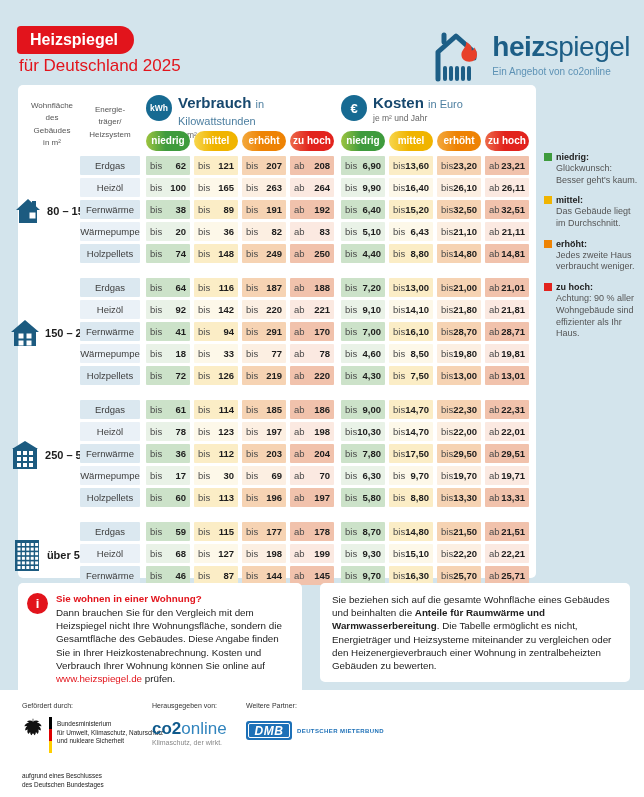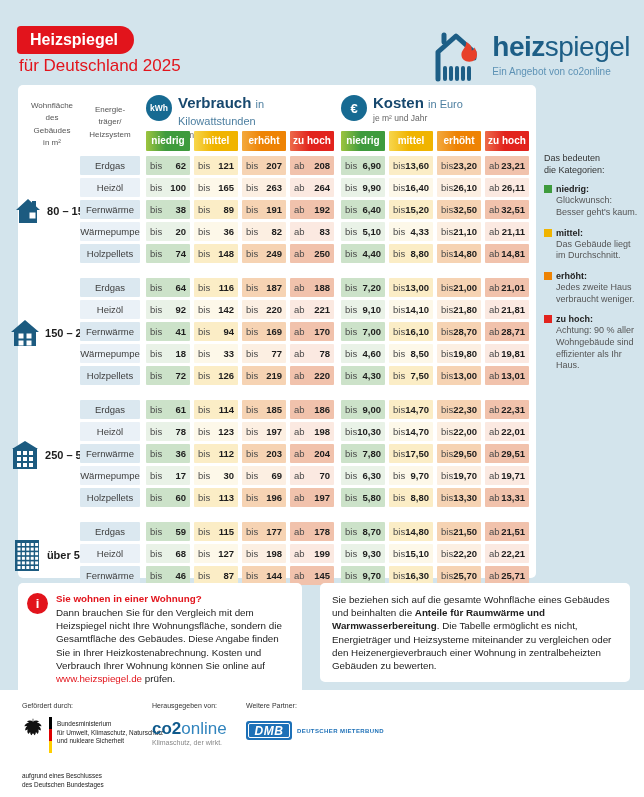--- a/index.html
+++ b/index.html
@@ -36,21 +36,21 @@
   .hgtop { display:flex; gap:6px; height:39px; padding-top:2px; }
   .circ { flex:none; width:26px; height:26px; border-radius:50%; background:#176a92; color:#fff;
           display:flex; align-items:center; justify-content:center; font-weight:bold; margin-top:1px; }
   .circ.kwh { font-size:8.5px; }
   .circ.eur { font-size:13px; }
   .ht1 { font-size:15px; }
   .ht1 b { color:#17486e; }
   .ht1 span { color:#4d7fa0; font-size:11px; }
   .ht2 { font-size:8.5px; color:#666; margin-top:2px; }
   .hcats { display:flex; gap:4px; }
-  .cat { width:44px; height:20px; line-height:20px; text-align:center; color:#fff; font-weight:bold; font-size:10px; border-radius:1px; }
+  .cat { width:44px; height:20px; line-height:20px; text-align:center; color:#fff; font-weight:bold; font-size:10px; border-radius:10px; }
   .cat0 { background:linear-gradient(90deg,#9dc43f,#3e9b3d 45%); }
   .cat1 { background:linear-gradient(90deg,#f7d64d,#f0b400 45%); }
   .cat2 { background:linear-gradient(90deg,#f3a93d,#ee8304 45%); }
   .cat3 { background:linear-gradient(90deg,#ec6a4a,#e2231d 45%); }
   .midgap { margin-left:3px; }
   
   .tbody { margin-top:5px; }
   .tgroup { display:flex; margin-bottom:12px; }
   .gleft { width:56px; display:flex; flex-direction:row; align-items:center; justify-content:center; gap:5px; }
   .bicon svg { display:block; }
@@ -313,21 +313,21 @@
               <div class="vcell l3">
                 <span class="vp">ab</span>
                 <span class="vv">83</span>
               </div>
               <div class="vcell l0 midgap">
                 <span class="vp">bis</span>
                 <span class="vv">5,10</span>
               </div>
               <div class="vcell l1">
                 <span class="vp">bis</span>
-                <span class="vv">4,33</span>
+                <span class="vv">6,43</span>
               </div>
               <div class="vcell l2">
                 <span class="vp">bis</span>
                 <span class="vv">21,10</span>
               </div>
               <div class="vcell l3">
                 <span class="vp">ab</span>
                 <span class="vv">21,11</span>
               </div>
             </div>
@@ -467,21 +467,21 @@
               <div class="vcell s0">
                 <span class="vp">bis</span>
                 <span class="vv">41</span>
               </div>
               <div class="vcell s1">
                 <span class="vp">bis</span>
                 <span class="vv">94</span>
               </div>
               <div class="vcell s2">
                 <span class="vp">bis</span>
-                <span class="vv">169</span>
+                <span class="vv">291</span>
               </div>
               <div class="vcell s3">
                 <span class="vp">ab</span>
                 <span class="vv">170</span>
               </div>
               <div class="vcell s0 midgap">
                 <span class="vp">bis</span>
                 <span class="vv">7,00</span>
               </div>
               <div class="vcell s1">
@@ -935,22 +935,20 @@
                 <span class="vv">25,71</span>
               </div>
             </div>
           </div>
         </div>
       </div>
     </div>
 </div>
 
 <div class="legend">
-  <div class="legend-title">Das bedeuten
-die Kategorien:</div>
   <div class="litem">
     <div class="lihead">
         <span class="sq" style="background: rgb(62, 155, 61);"></span>
         <span>niedrig:</span>
       </div>
     <div class="libody">Glückwunsch:
 Besser geht's kaum.</div>
   </div>
   <div class="litem">
     <div class="lihead">

